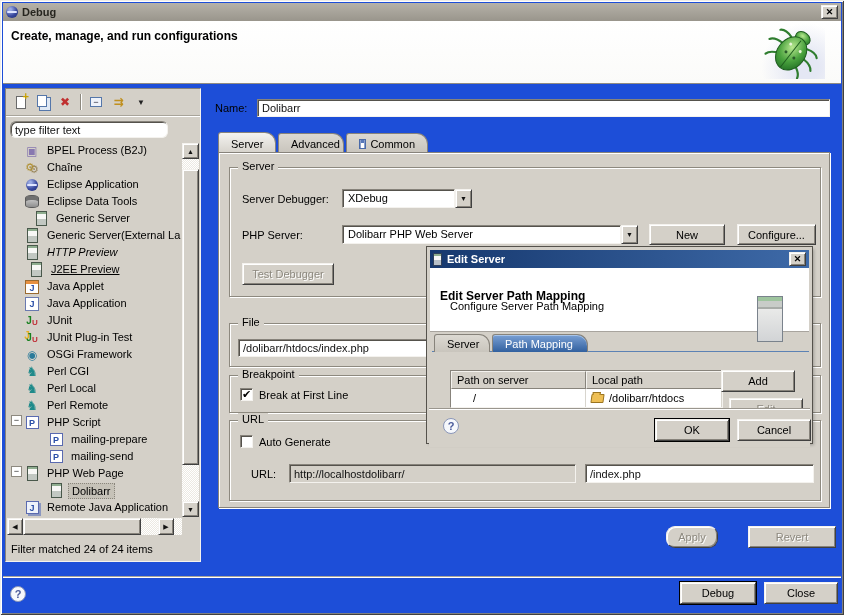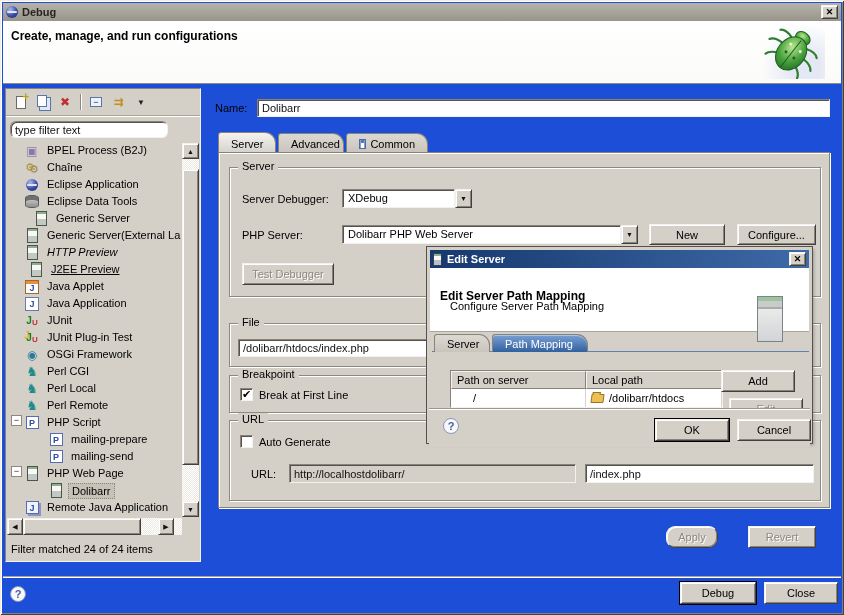--- a/index.html
+++ b/index.html
@@ -388,21 +388,21 @@
         <span class="abs label" style="left:29px;top:15px;">Auto Generate</span>
         <span class="abs label" style="left:21px;top:47px;">URL:</span>
         <input class="abs sunk disabledfield" style="left: 59px; top: 43px; width: 287px; height: 19px;" readonly="" value="http://localhostdolibarr/">
         <input class="abs sunk" style="left: 355px; top: 43px; width: 229px; height: 19px;" readonly="" value="/index.php">
       </div>
     </div>
 
     <div class="abs btn disabled" style="left:458px;top:438px;width:52px;height:22px;border-radius:9px;">
       <span>Apply</span>
     </div>
-    <div class="abs btn disabled" style="left:540px;top:438px;width:68px;height:22px;">
+    <div class="abs btn disabled" style="left:540px;top:438px;width:88px;height:22px;">
       <span>Revert</span>
     </div>
   </div>
 
   <div class="abs" style="left:3px;right:3px;top:576px;height:1px;background:#a8a49a;box-shadow:0 1px 0 #fff;"></div>
   <div class="abs qmark" style="left:10px;top:586px;">?</div>
   <div class="abs btn default" style="left:680px;top:582px;width:76px;height:22px;">
     <span>Debug</span>
   </div>
   <div class="abs btn" style="left:764px;top:582px;width:74px;height:22px;">

